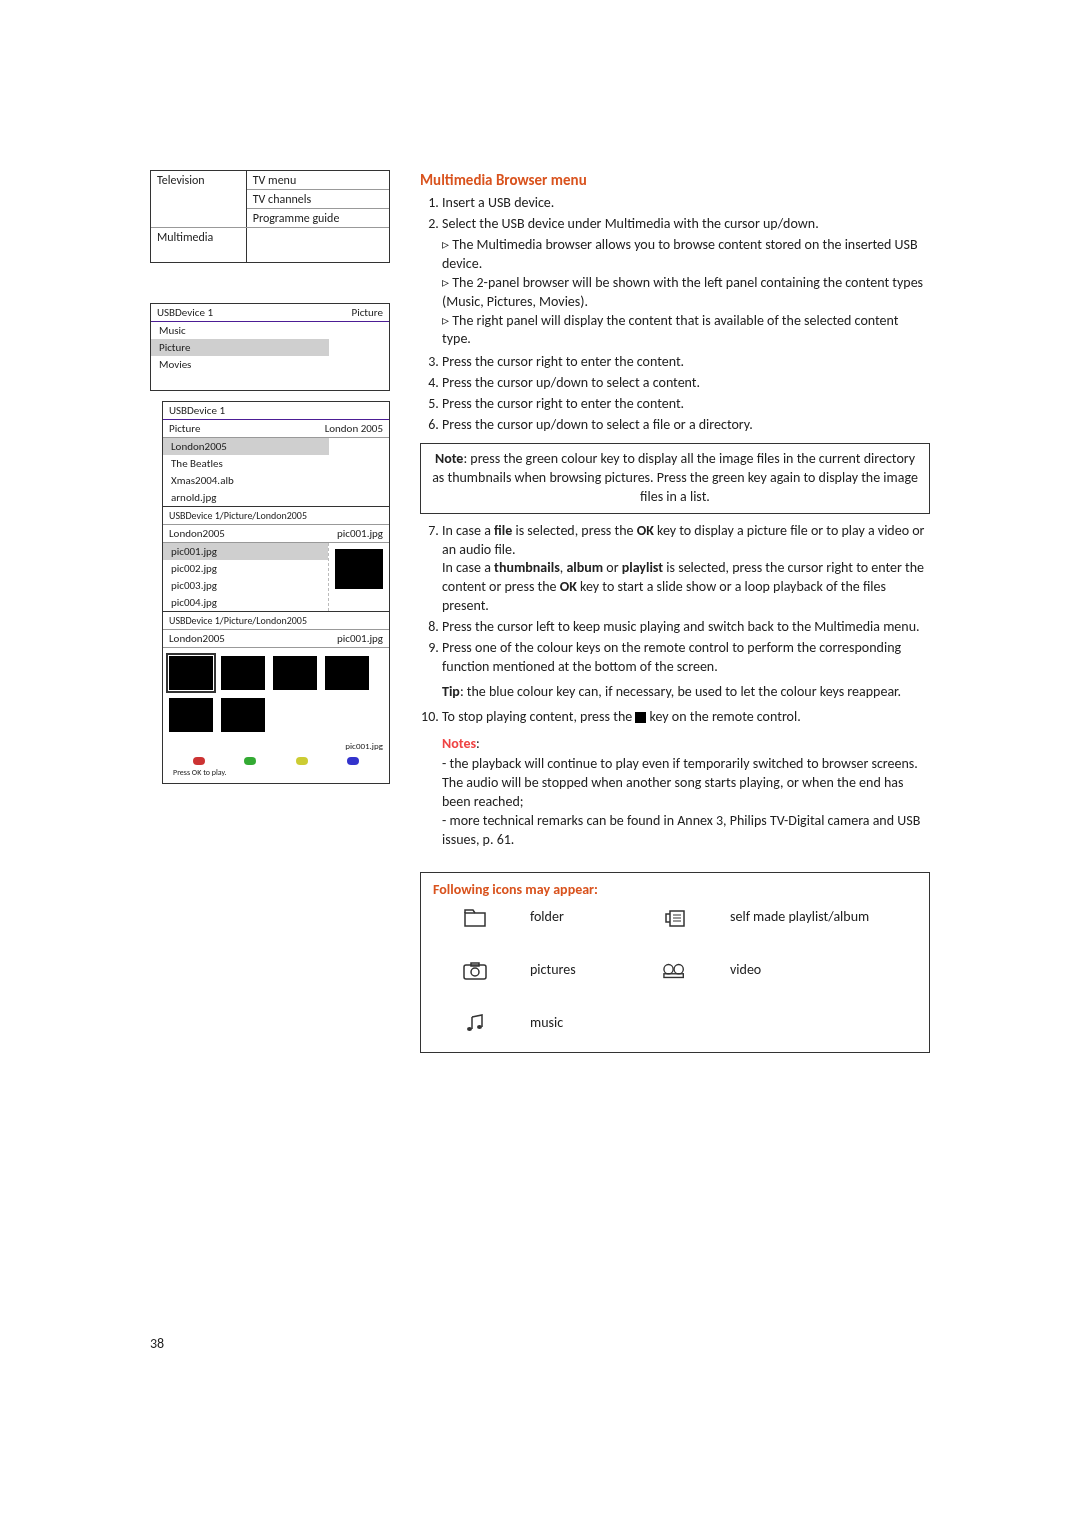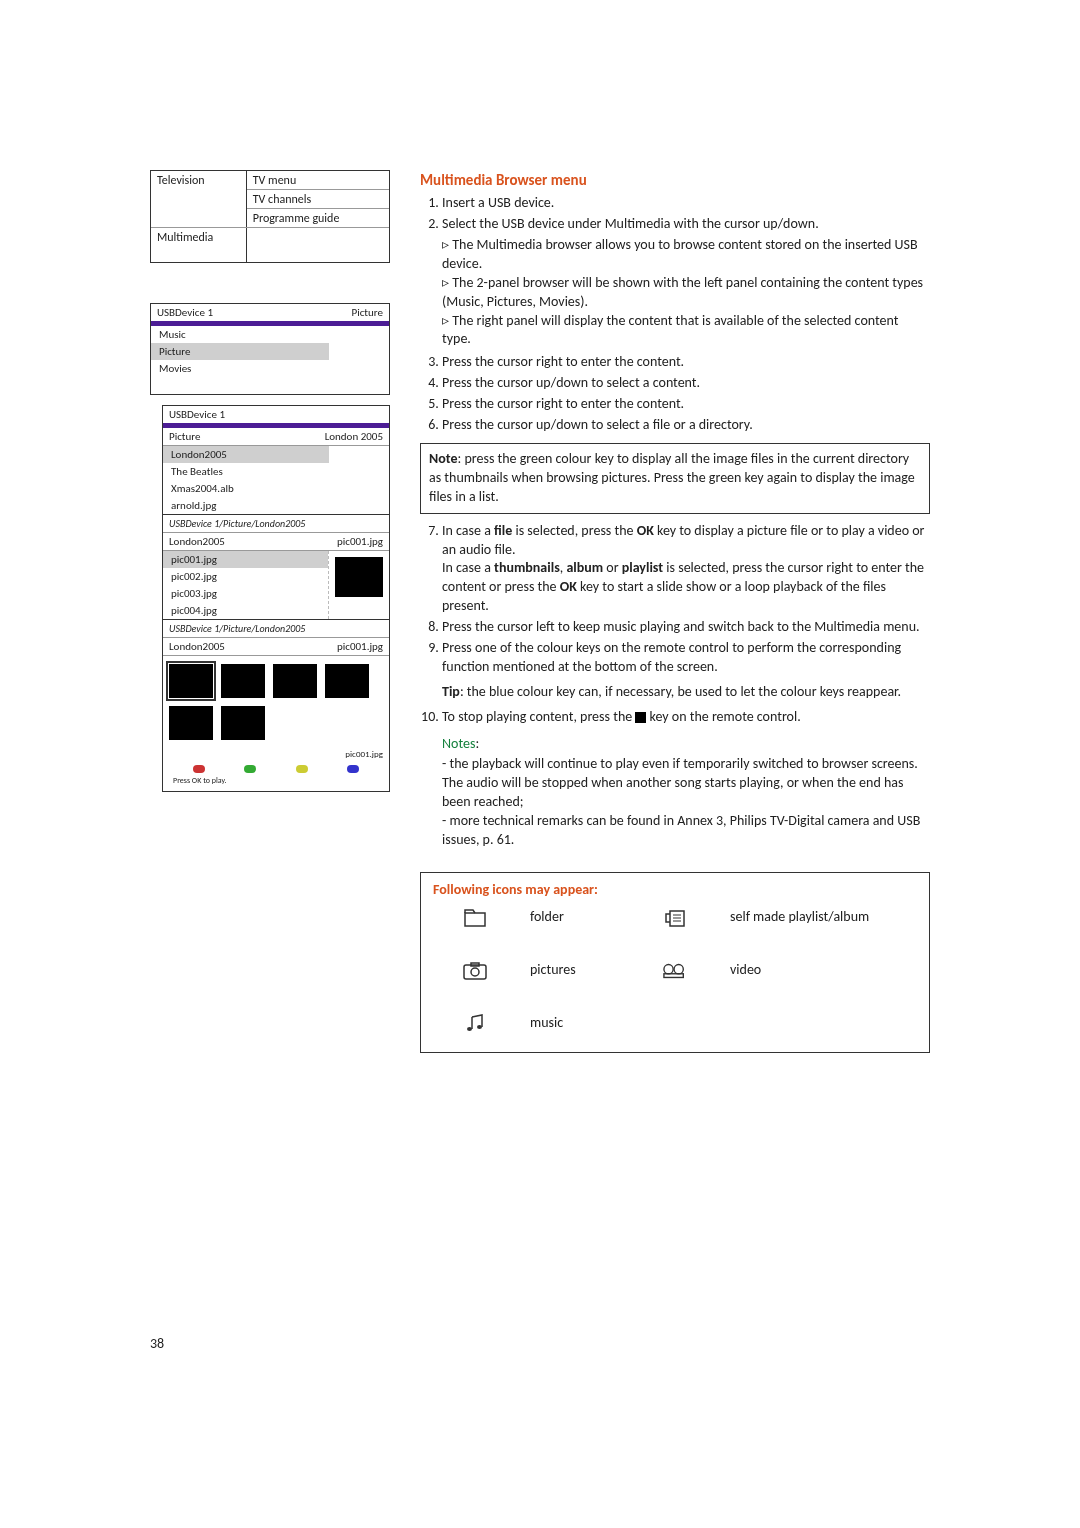--- a/index.html
+++ b/index.html
@@ -79,21 +79,21 @@
   .bbox {
     border: 1px solid #333;
     margin-bottom: 0;
   }
   .bbox + .bbox {
     margin-top: -1px;
   }
   .bbox .hdr {
     display: flex;
     padding: 2px 6px;
-    border-bottom: 5px solid #4c1d95;
+    border-bottom: 1px solid #4c1d95;
   }
   .bbox .hdr .h-left { flex: 1; }
   .bbox .rows {
     display: flex;
   }
   .bbox .rows .list {
     flex: 1;
     border-right: 1px dashed #bbb;
   }
   .bbox .rows .list.noright { border-right: none; }
@@ -111,21 +111,20 @@
     display: flex;
     padding: 2px 6px;
     border-bottom: 1px solid #999;
   }
   .bbox2-hdr .h-left { flex: 1; }
   .path-hdr {
     padding: 2px 6px;
     border-bottom: 1px solid #999;
     background: #fff;
     font-size: 10px;
-    font-style: italic;
   }
   .thumb {
     width: 44px;
     height: 34px;
     background: #000;
     margin: 4px;
     display: inline-block;
   }
   .thumb-row {
     padding: 4px 2px;
@@ -175,28 +174,29 @@
     padding-left: 0;
     margin: 2px 0 4px 0;
   }
   .sublist li::before {
     content: "▹ ";
   }
   .note-block {
     border: 1px solid #333;
     padding: 6px 8px;
     margin: 8px 0 8px 0;
+    text-align: center;
   }
   .stop-sq {
     display: inline-block;
     width: 11px; height: 11px; background: #000; vertical-align: middle;
   }
   .notes-h {
-    color: #15803d;
-    font-weight: normal;
+    color: #ef4444;
+    font-weight: bold;
   }
   .notes-list {
     margin: 2px 0 0 0;
     padding-left: 0;
     list-style: none;
   }
   .notes-list li::before { content: "- "; }
   .icons-box {
     border: 1px solid #333;
     padding: 8px 12px 18px;

